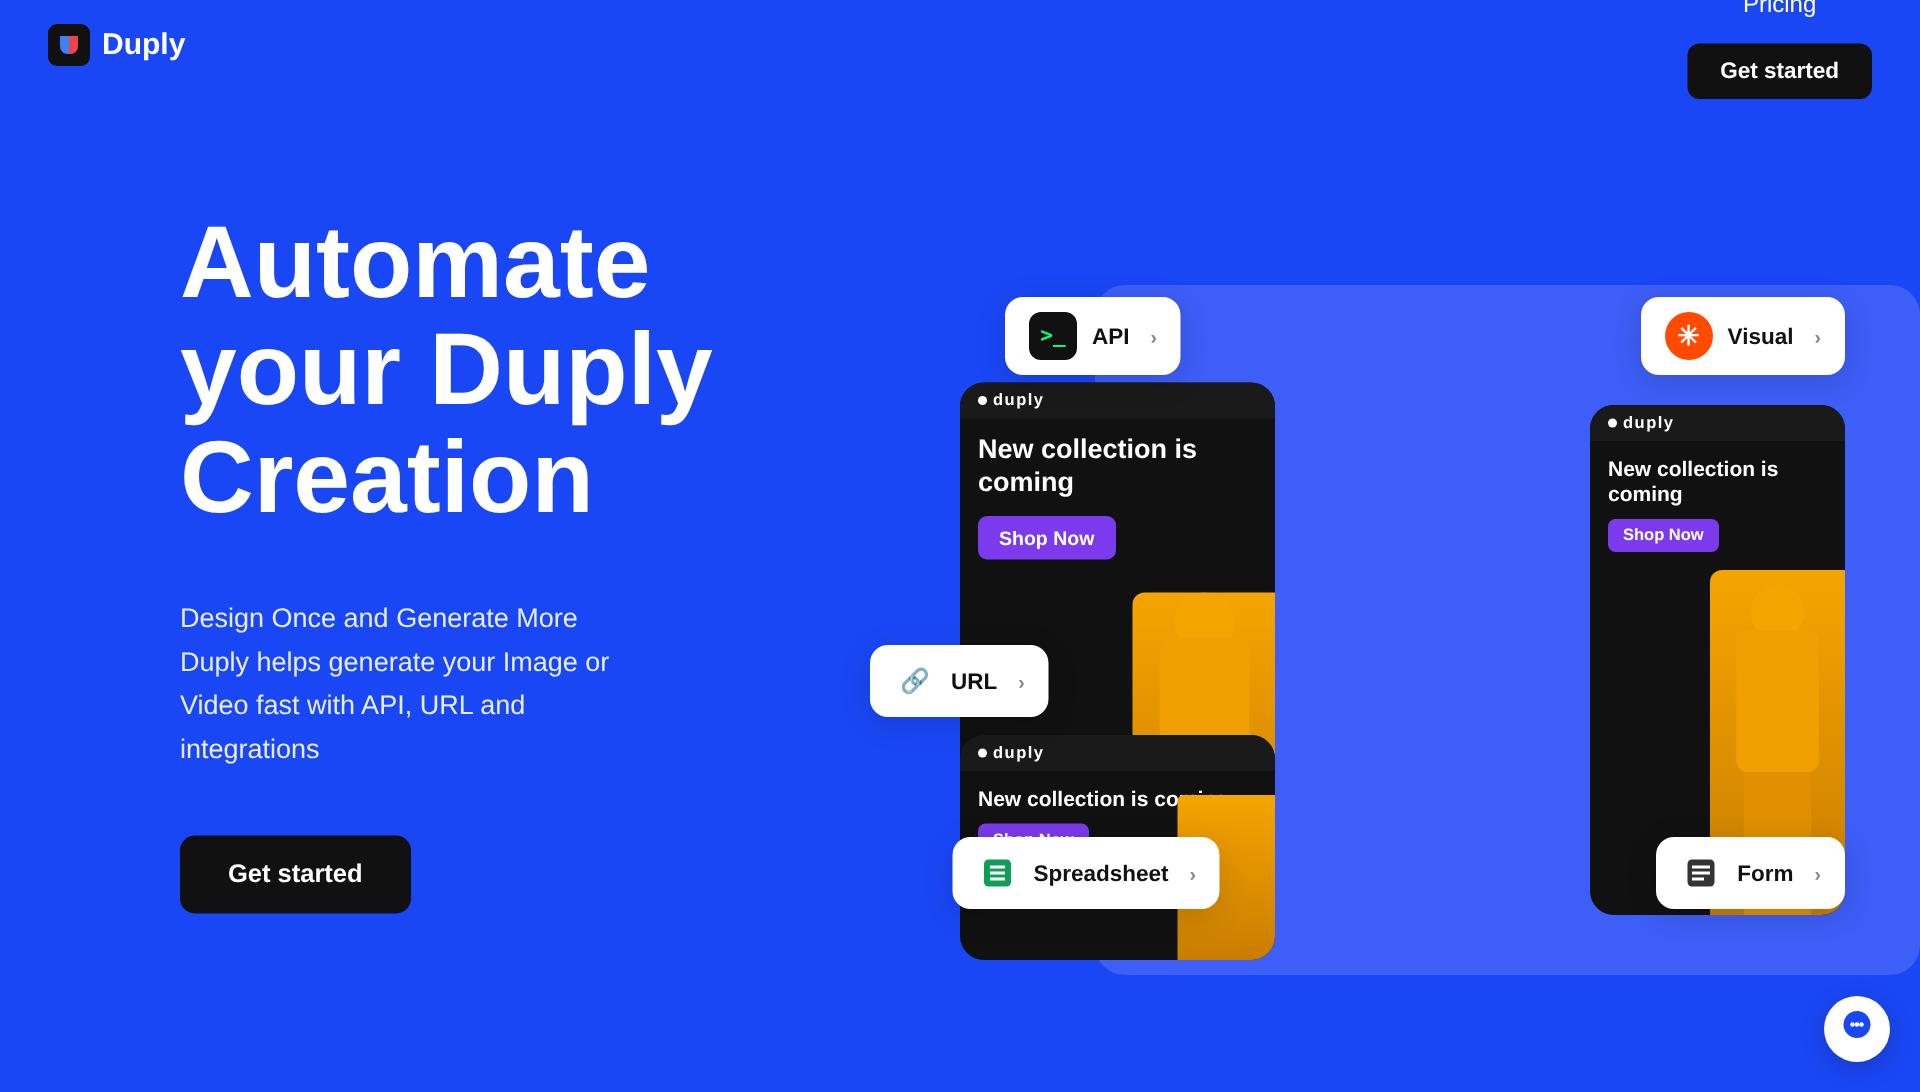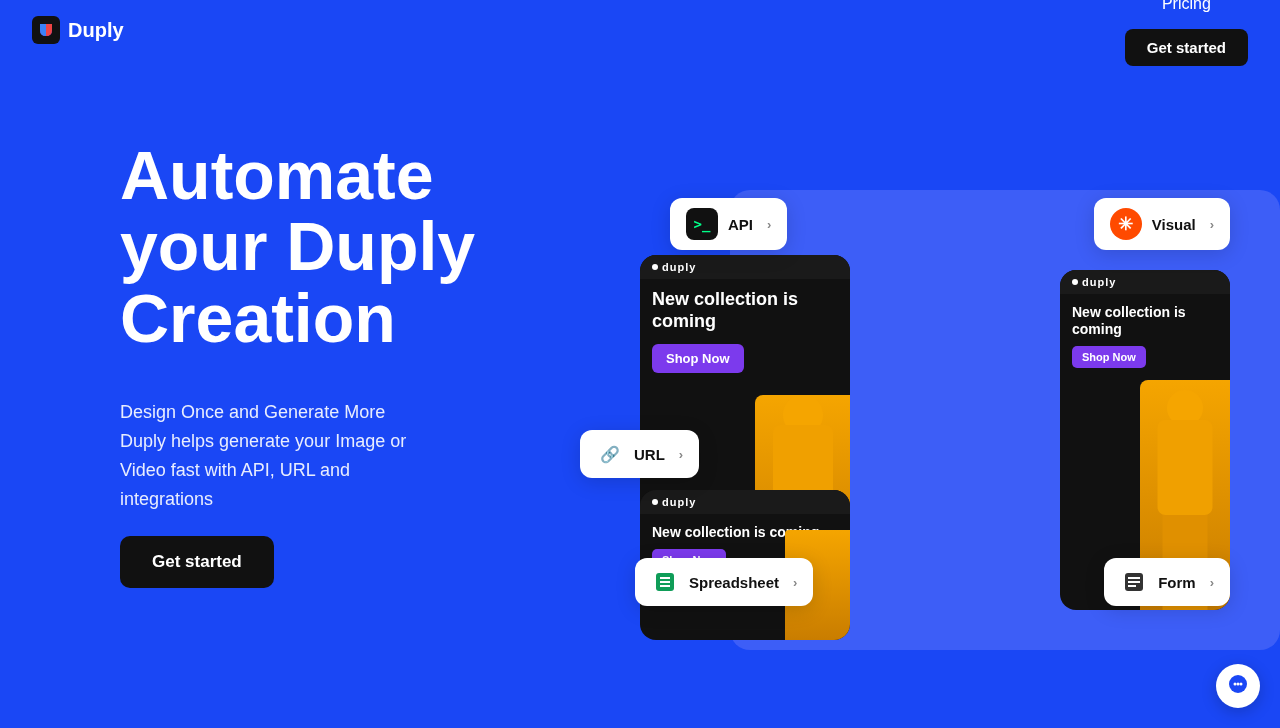--- a/index.html
+++ b/index.html
@@ -74,21 +74,21 @@
       font-size: 68px;
       font-weight: 800;
       color: #ffffff;
       line-height: 1.05;
       margin-bottom: 44px;
     }
     .hero-subtitle {
       font-size: 18px;
       color: rgba(255,255,255,0.9);
       line-height: 1.6;
-      margin-bottom: 23px;
+      margin-bottom: 44px;
       max-width: 440px;
     }
     .hero-btn {
       background: #111;
       color: #fff;
       border: none;
       border-radius: 10px;
       padding: 16px 32px;
       font-size: 17px;
       font-weight: 700;

